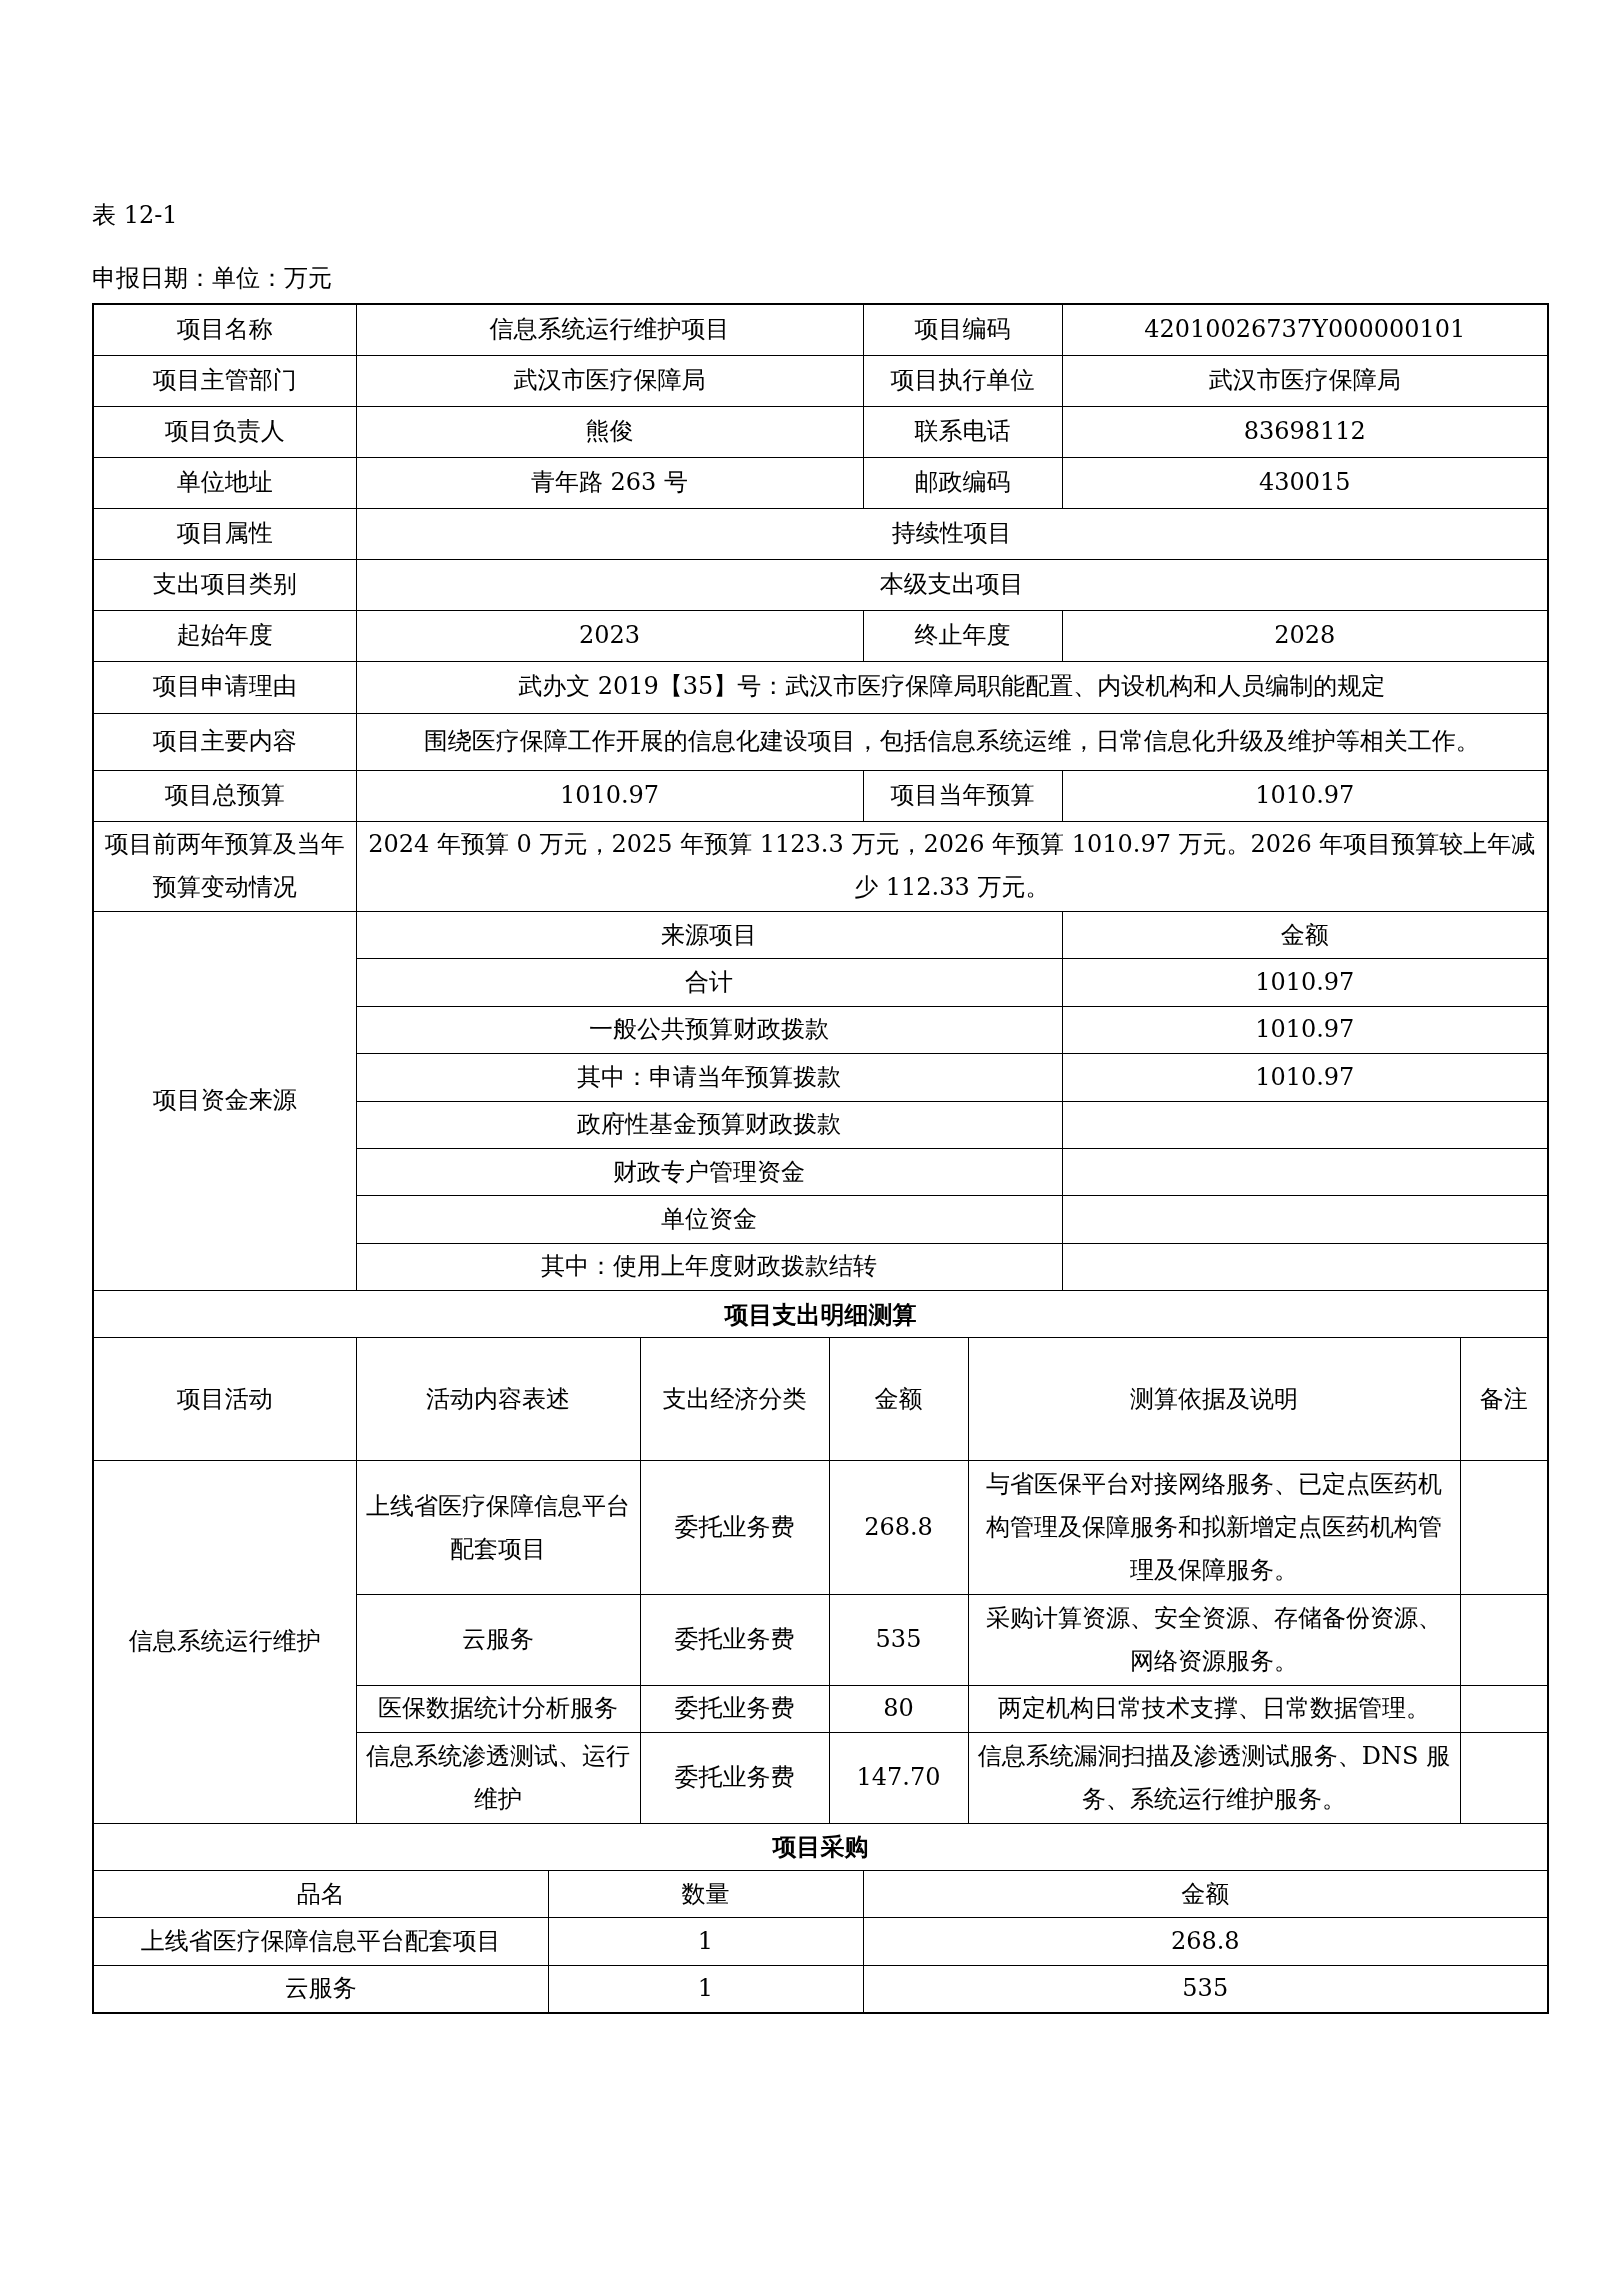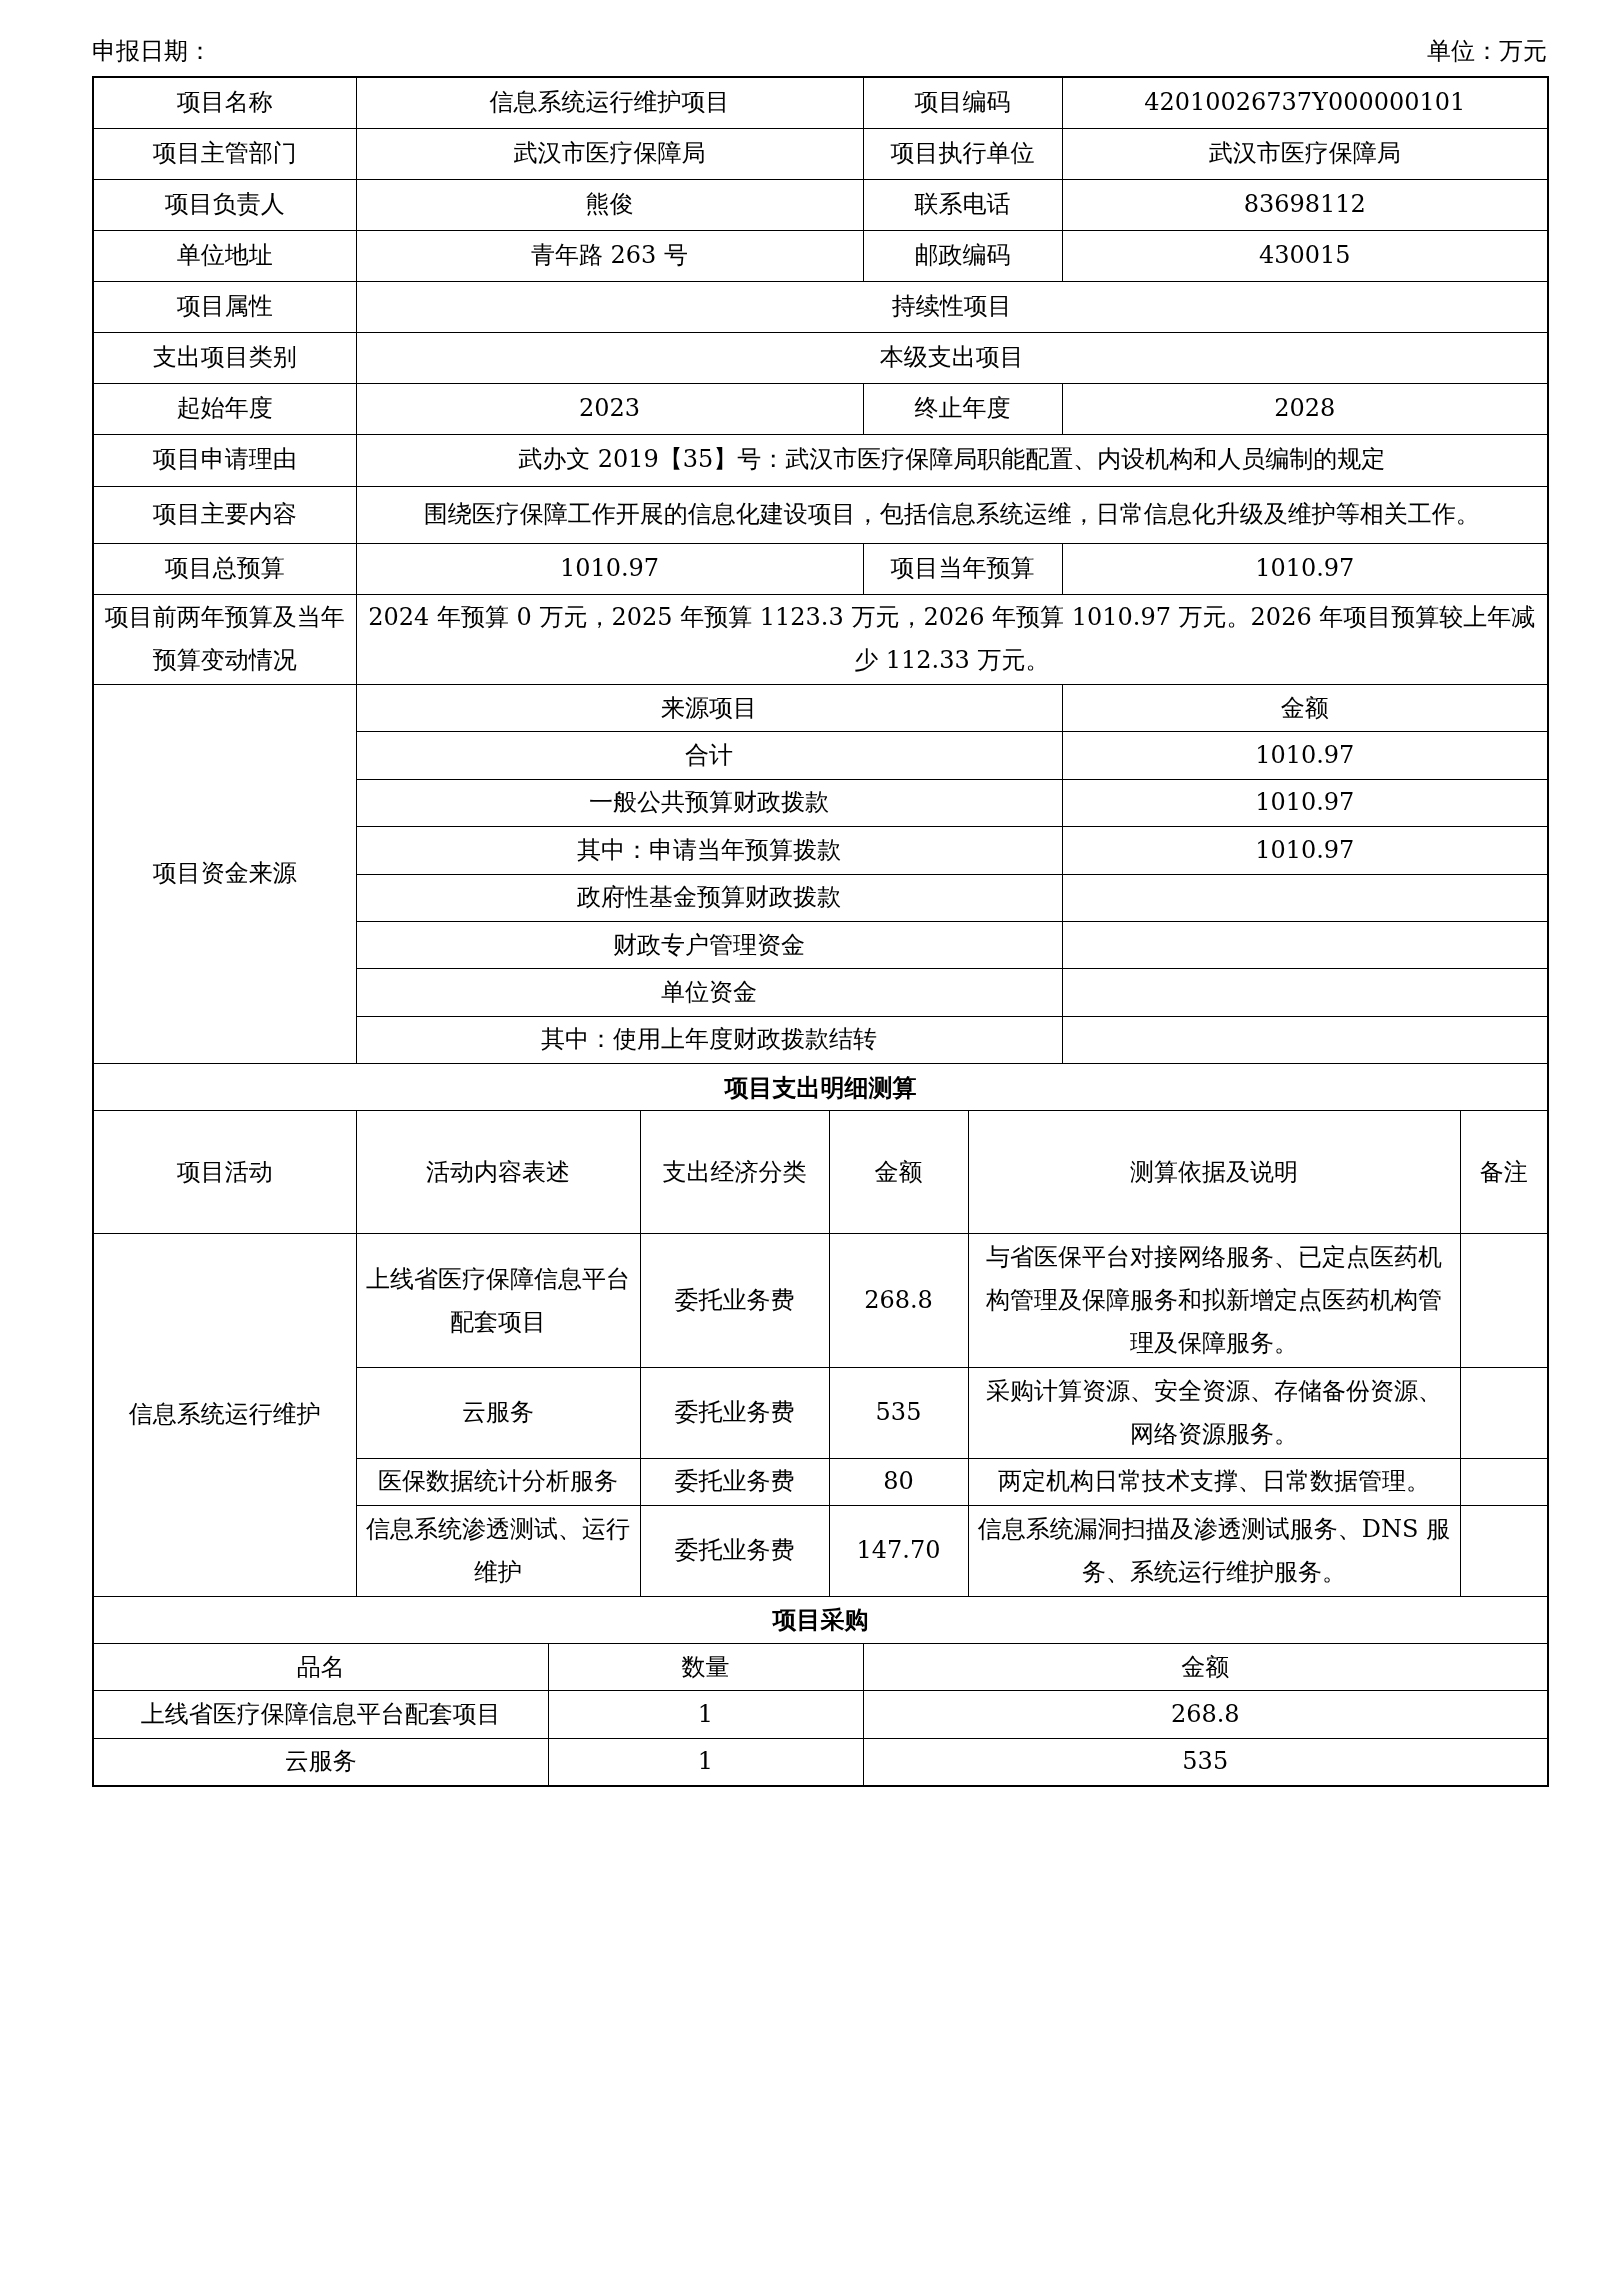--- a/index.html
+++ b/index.html
@@ -7,41 +7,42 @@
     width:1623px; height:2295px; background:#ffffff; color:#000;
     font-family:"DejaVu Serif","Liberation Serif",serif;
   }
   .sheet { width:1455px; margin-left:92px; }
   .table-no { margin-top:203px; font-size:24px; line-height:1; }
   .doc-title {
     margin-top:45px; text-align:center; font-size:38px; font-weight:bold;
     line-height:1.25; white-space:nowrap;
   }
   .meta-row {
-    margin-top:39px; display:flex; justify-content:space-between;
+    margin-top:39px; display:flex; justify-content:flex-start;
     font-size:24px; line-height:1;
   }
   table.form {
     margin-top:13px; width:1455px; border-collapse:collapse; table-layout:fixed;
     border:2.5px solid #000;
   }
   table.form td {
     border:1.6px solid #000; text-align:center; vertical-align:middle;
     font-size:24px; line-height:1.8; padding:1.6px 6.5px; overflow:hidden;
   }
   td.bold { font-weight:bold; }
   td.c-wraplabel { padding:1.6px 19.6px; }
   td.c-content  { padding:1.6px 23px; }
   td.c-basis    { padding:1.6px 24.5px; }
 </style>
 </head>
 <body>
 
 <div class="sheet">
 
+  <div class="table-no">表 12-1</div>
 
 
   <div class="meta-row">
     <span>申报日期：</span>
     <span>单位：万元</span>
   </div>
 
   <table class="form">
     <colgroup>
       <col style="width:263px">

